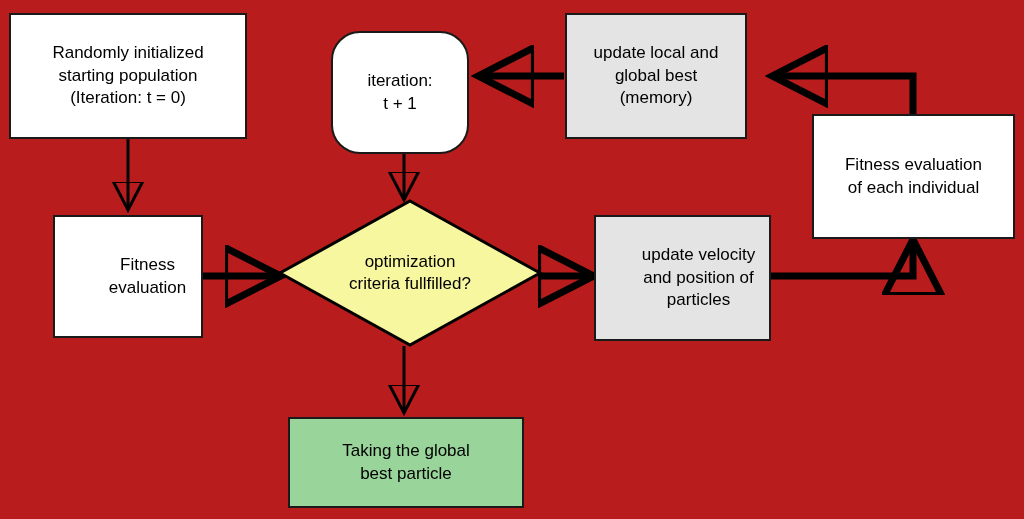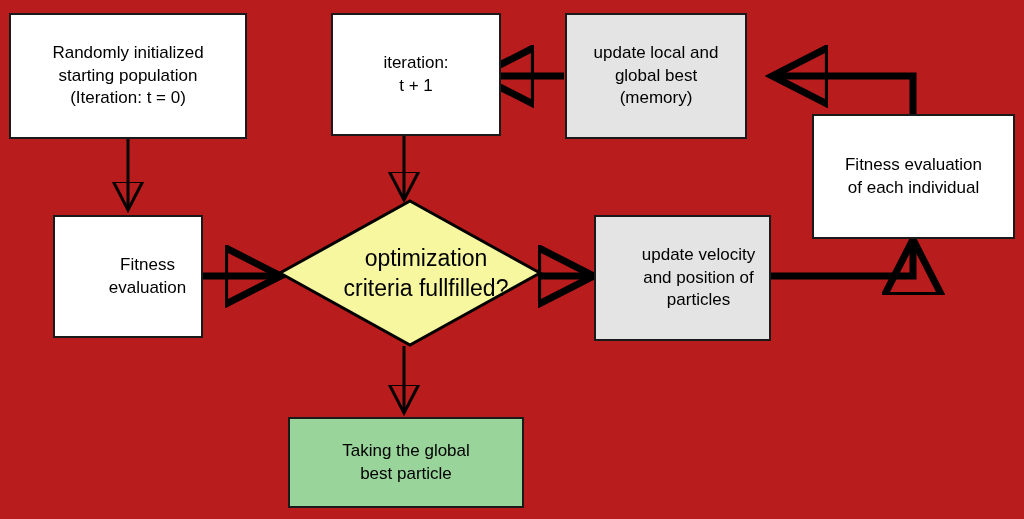--- a/index.html
+++ b/index.html
@@ -41,28 +41,28 @@
     position: absolute;
     z-index: 3;
   }
   .diamond-wrap svg {
     position: absolute;
     left: 0; top: 0;
     display: block;
   }
   .diamond-label {
     position: absolute;
-    left: 16px; top: 0;
+    left: 0; top: 0;
     width: 100%;
     height: 100%;
     display: flex;
     align-items: center;
     justify-content: center;
     text-align: center;
-    font-size: 23px;
+    font-size: 17px;
     line-height: 1.32;
     color: #000000;
     white-space: pre-line;
     pointer-events: none;
   }
 
   
   #wires {
     position: absolute;
     left: 0; top: 0;
@@ -108,21 +108,21 @@
 
     <line class="thick" x1="564" y1="76" x2="484" y2="76" marker-end="url(#ah-thick)"></line>
   </svg>
 
   <div class="node white" style="left:9px; top:13px; width:238px; height:126px;">
     <span>Randomly initialized
 starting population
 (Iteration: t = 0)</span>
   </div>
 
-  <div class="node white" style="left:331px; top:13px; width:170px; height:123px;">
+  <div class="node white" style="left:331px; top:31px; width:138px; height:123px;border-radius:29px;">
     <span>iteration:
 t + 1</span>
   </div>
 
   <div class="node gray" style="left:565px; top:13px; width:182px; height:126px;">
     <span>update local and
 global best
 (memory)</span>
   </div>
 

